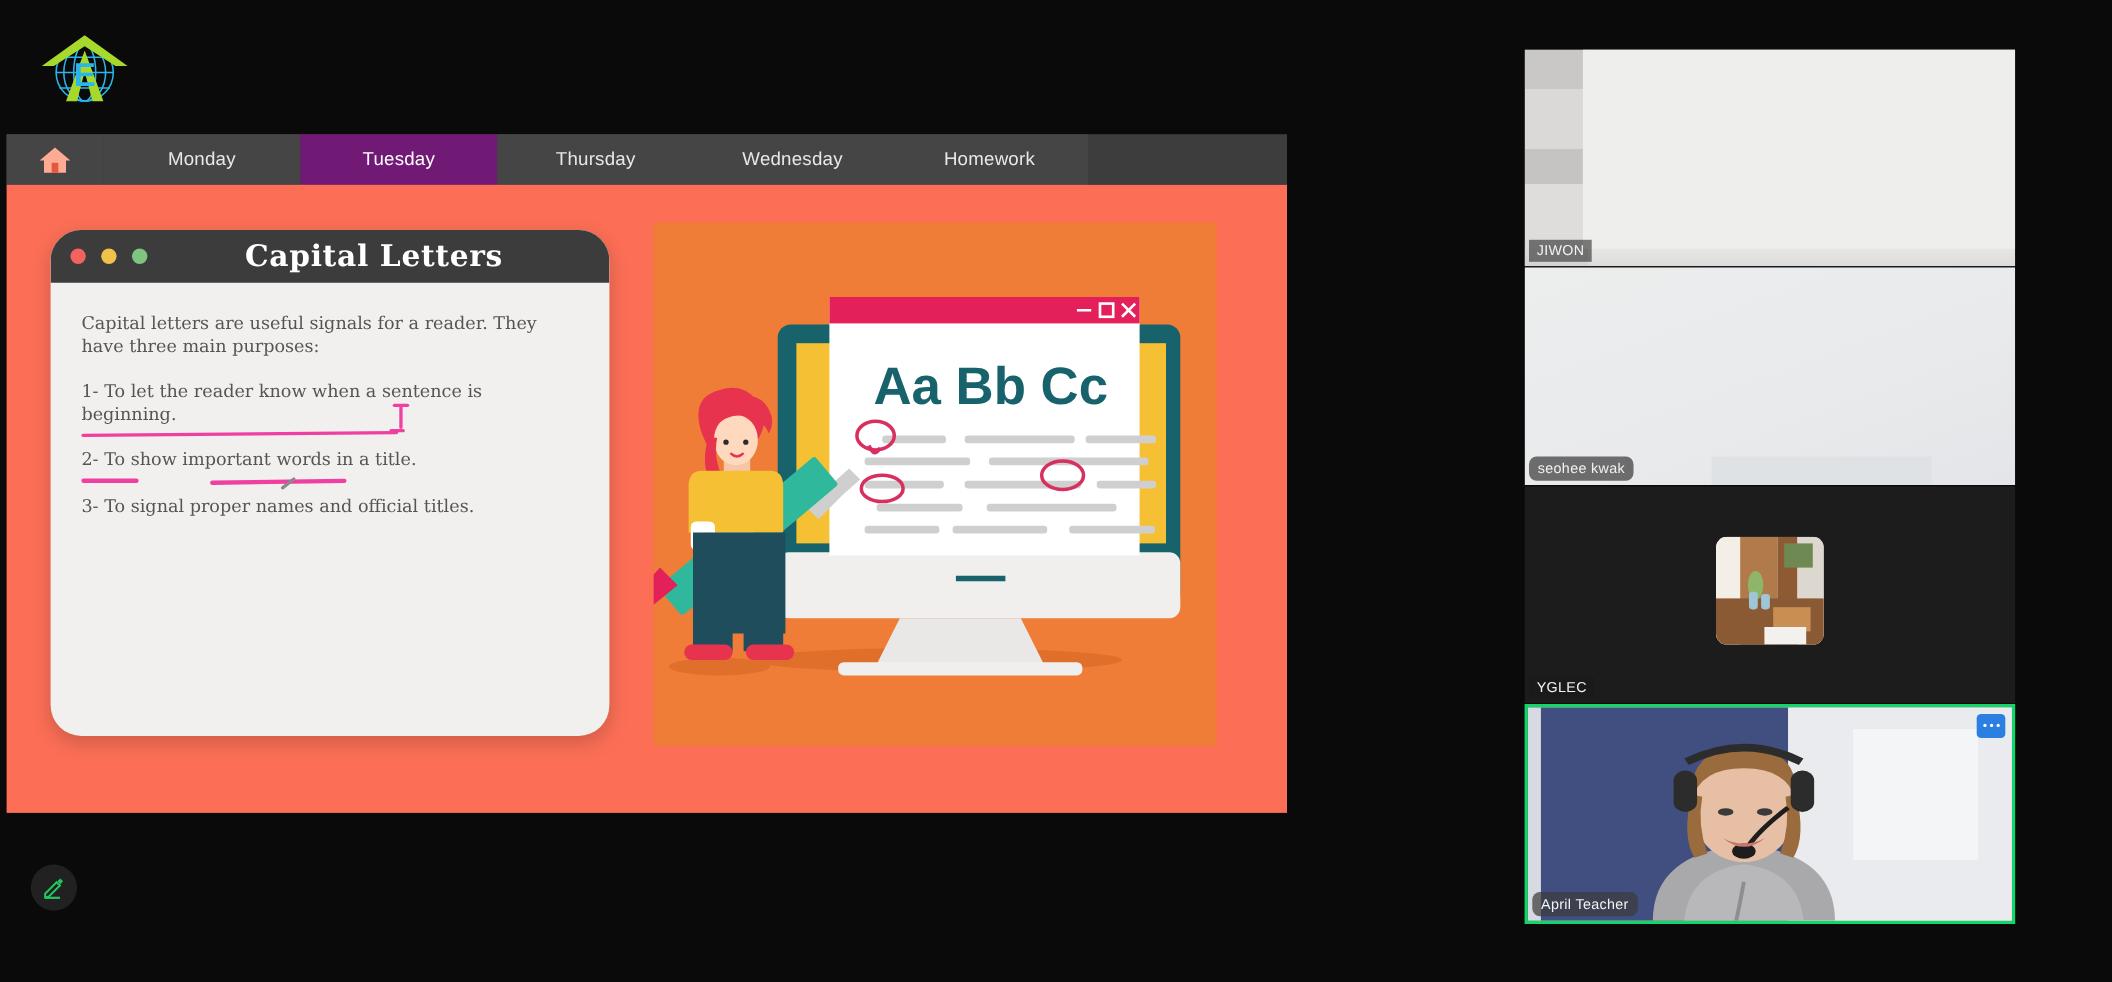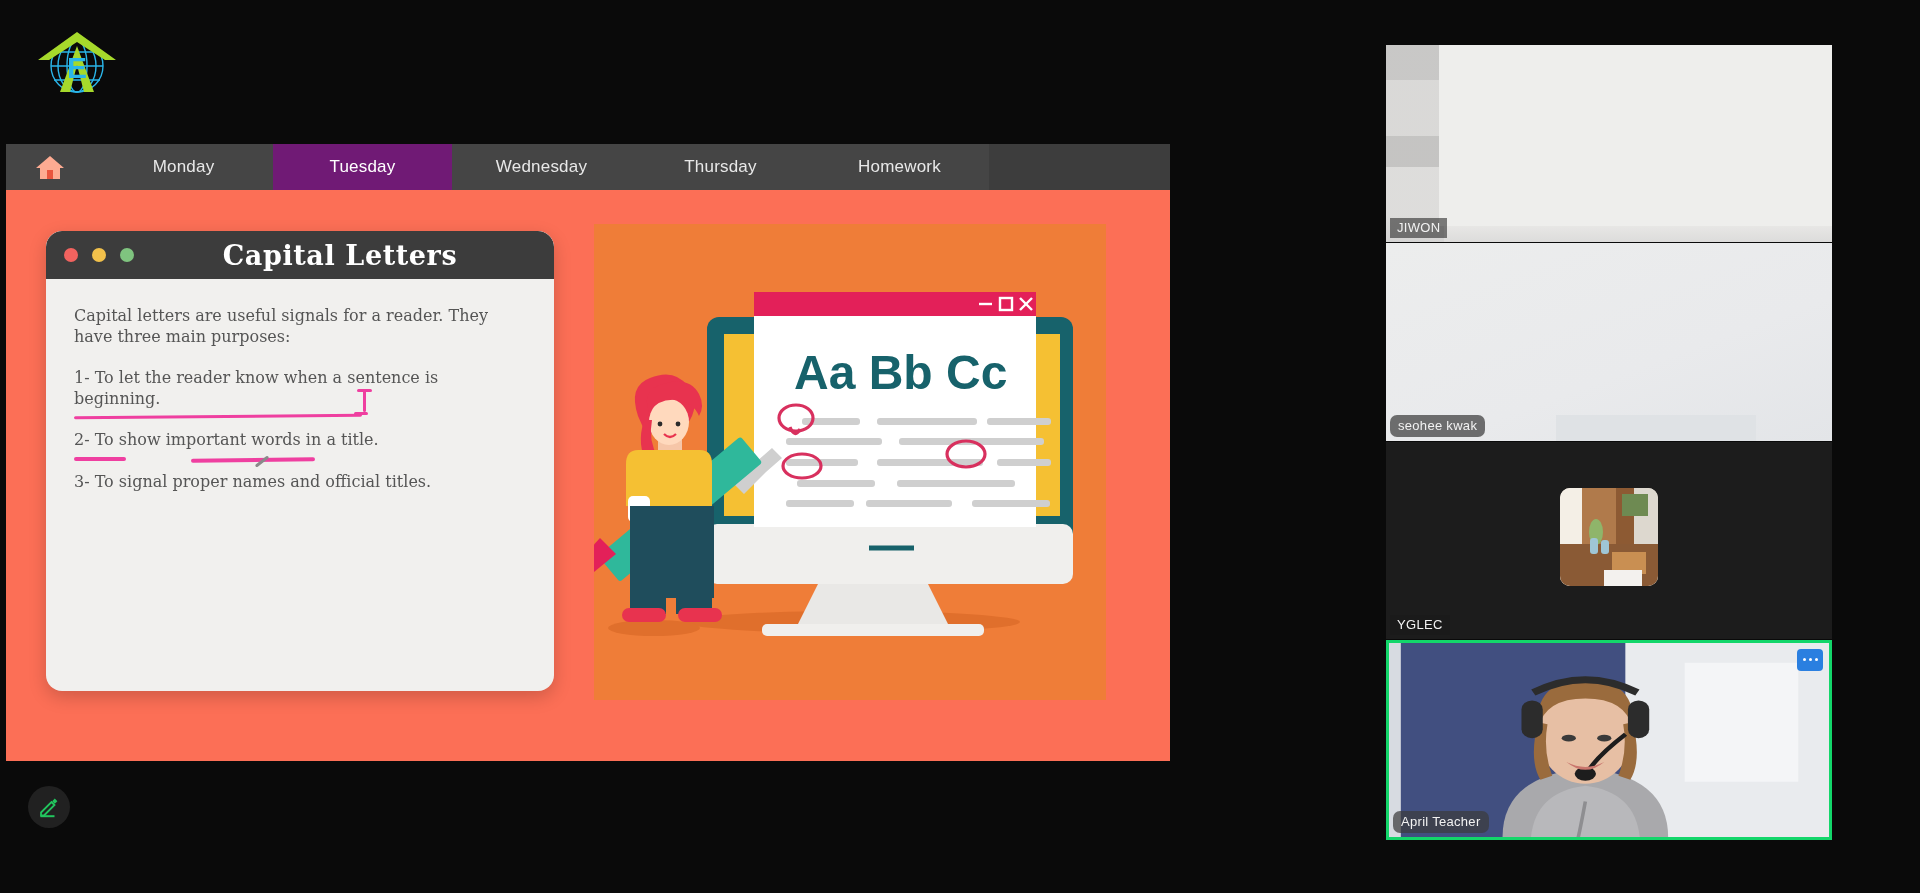--- a/index.html
+++ b/index.html
@@ -13,21 +13,21 @@
   .app { position: relative; width: 1920px; height: 893px; background: #0a0a0a; }
 
   
   .logo-wrap {
     position: absolute; left: 32px; top: 20px;
     width: 90px; height: 80px;
   }
 
   
   .present-panel {
-    position: absolute; left: 6px; top: 144px;
+    position: absolute; left: 6px; top: 122px;
     width: 1164px; height: 617px;
   }
   .tabbar {
     display: flex; height: 46px; width: 100%;
     background: #3d3d3d;
   }
   .tab {
     flex: 0 0 auto;
     display: flex; align-items: center; justify-content: center;
     background: #454545;
@@ -47,21 +47,21 @@
     position: relative;
     height: 571px; width: 100%;
     background: #fc6f56;
     overflow: hidden;
   }
 
   
   .card {
     position: absolute; left: 40px; top: 41px;
     width: 508px; height: 460px;
-    border-radius: 16px;
+    border-radius: 28px;
     background: #f1f0ee;
     box-shadow: 0 6px 18px rgba(0,0,0,.18);
     overflow: hidden;
   }
   .card-bar {
     position: relative;
     height: 48px; background: #3c3c3c;
     border-radius: 16px 16px 0 0;
     display: flex; align-items: center;
   }
@@ -242,22 +242,22 @@
 
     <div class="tabbar">
       <div class="tab home">
         <svg class="home-icon" viewBox="0 0 30 27">
           <path d="M15 2 L29 14 H25 V25 H5 V14 H1 Z" fill="#fdab92"></path>
           <rect x="12" y="16" width="6" height="9" fill="#e8553e"></rect>
         </svg>
       </div>
       <div class="tab day">Monday</div>
       <div class="tab day active">Tuesday</div>
+      <div class="tab day">Thursday</div>
       <div class="tab day">Wednesday</div>
-      <div class="tab day">Thursday</div>
       <div class="tab day">Homework</div>
     </div>
 
     <div class="slide">
 
       <div class="card">
         <div class="card-bar">
           <div class="dots">
             <span class="dot r"></span>
             <span class="dot y"></span>

